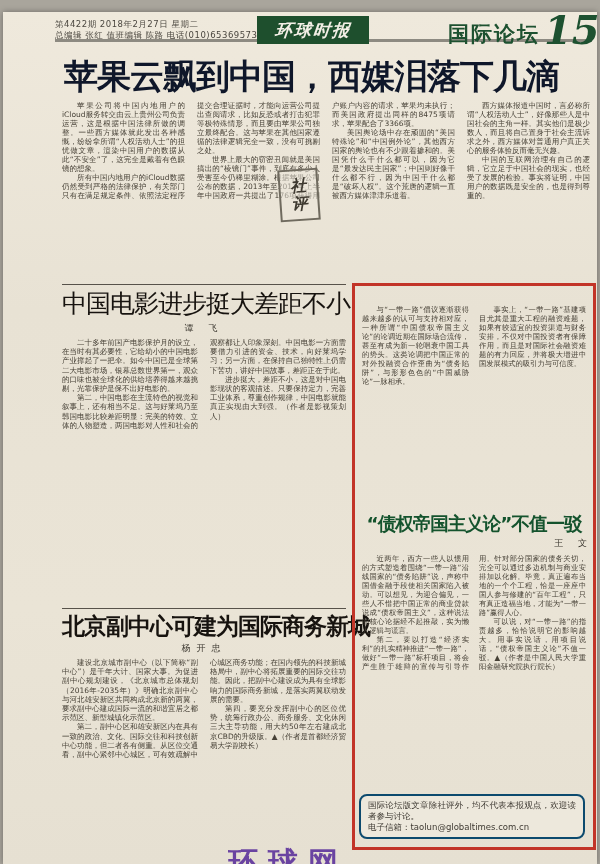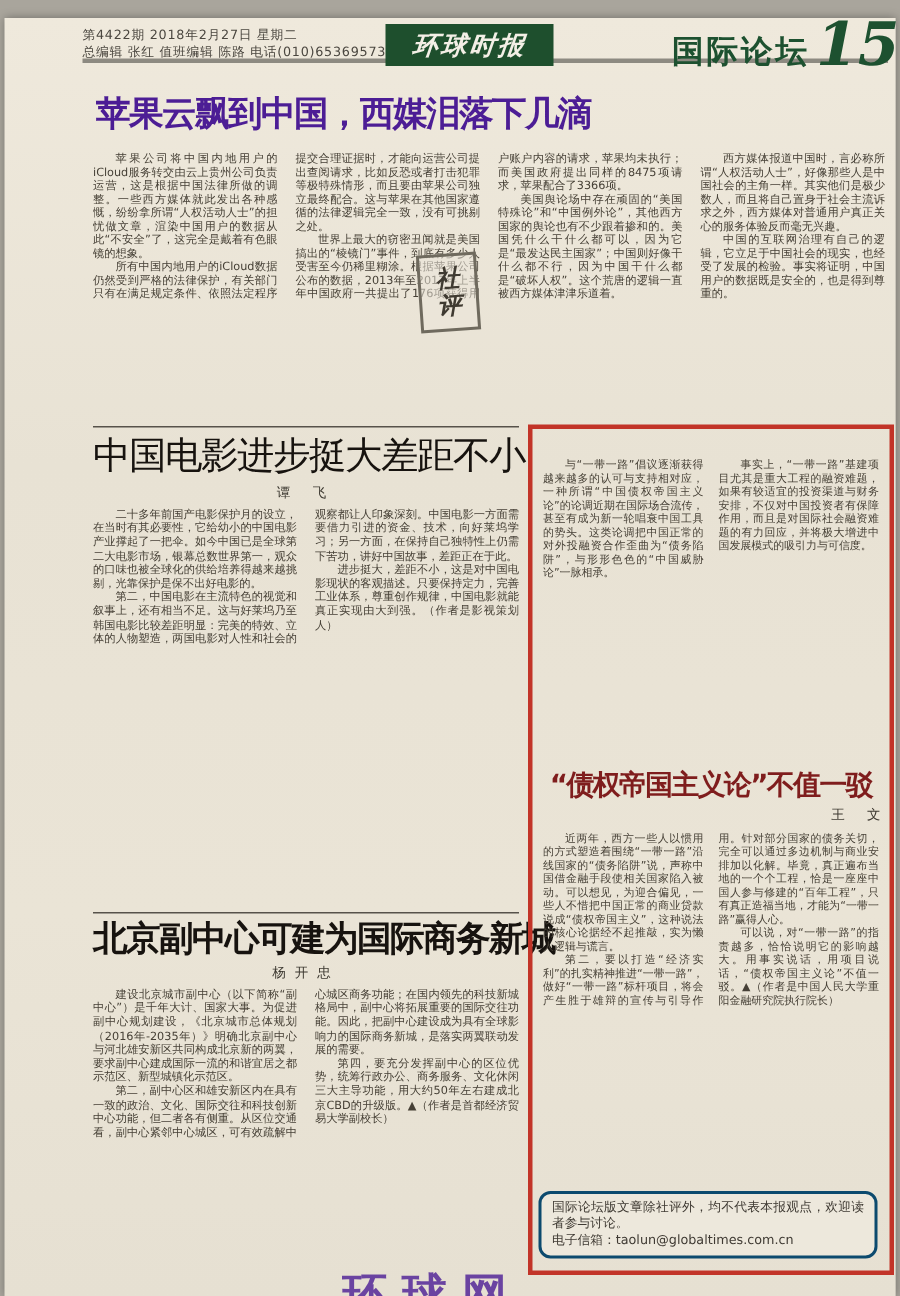--- a/index.html
+++ b/index.html
@@ -10,42 +10,42 @@
          box-shadow:0 0 6px rgba(0,0,0,.35);}
   .abs{position:absolute;}
   
   .mast-left{left:55px;top:19px;width:210px;font-size:8.5px;line-height:11px;color:#4a463f;letter-spacing:.5px;}
   .mast-rule{left:55px;top:39px;width:537px;height:3px;background:#8d8a81;}
   .logo-box{left:257px;top:16px;width:112px;height:28px;background:#1e4f2d;display:flex;align-items:center;justify-content:center;}
   .logo-text{color:#f3efe6;font-size:17px;font-weight:bold;font-style:italic;letter-spacing:2px;font-family:"DejaVu Serif",serif;transform:skewX(-6deg);}
   .section-title{left:448px;top:20px;width:96px;font-size:21px;font-weight:900;color:#1d5130;letter-spacing:2px;font-family:"DejaVu Serif",serif;}
   .page-num{left:544px;top:6px;width:52px;font-size:40px;font-weight:900;color:#1d5130;font-style:italic;font-family:"DejaVu Serif",serif;}
   
-  .headline1{left:64px;top:55px;width:482px;font-size:23px;line-height:42px;font-weight:900;color:#4c1d95;letter-spacing:-1px;font-family:"DejaVu Sans",sans-serif;white-space:nowrap;}
+  .headline1{left:64px;top:55px;width:482px;font-size:34px;line-height:42px;font-weight:900;color:#0f172a;letter-spacing:-1px;font-family:"DejaVu Sans",sans-serif;white-space:nowrap;}
   
   .cols{column-gap:12px;text-align:justify;color:#464036;overflow:hidden;}
   .cols p{margin:0;text-indent:2em;}
   .body1{left:62px;top:101px;width:528px;height:180px;column-count:4;font-size:7.5px;line-height:9px;}
   .body2{left:62px;top:338px;width:284px;height:266px;column-count:2;font-size:7.5px;line-height:9.2px;}
   .body3{left:62px;top:658px;width:284px;height:192px;column-count:2;font-size:7.5px;line-height:9.2px;}
   .stamp{left:279px;top:169px;width:36px;height:48px;border:2px solid #6f6a5e;transform:rotate(-4deg);
          background:rgba(235,230,218,.55);display:flex;flex-direction:column;align-items:center;justify-content:center;
          font-family:"DejaVu Serif",serif;color:#3f3a31;font-size:16px;font-weight:bold;line-height:18px;font-style:italic;}
   .divider{height:1px;background:#57524a;}
   .div-a{left:62px;top:284px;width:284px;}
   .div-b{left:62px;top:608px;width:284px;}
   .headline2{left:62px;top:289px;width:284px;font-size:25px;line-height:30px;font-weight:400;color:#17130f;text-align:center;letter-spacing:-1px;white-space:nowrap;}
   .headline3{left:62px;top:612px;width:284px;font-size:23px;line-height:28px;font-weight:900;color:#17130f;text-align:center;letter-spacing:-1px;white-space:nowrap;}
   .byline{font-size:9px;color:#3c3830;text-align:center;letter-spacing:6px;}
   .byline2{left:62px;top:322px;width:284px;}
   .byline3{left:62px;top:642px;width:284px;}
   
   .red-box{left:352px;top:283px;width:238px;height:561px;border:3px solid #c23428;}
   .debt-intro{margin:19px 7px 0 7px;height:200px;column-count:2;column-gap:10px;font-size:7.3px;line-height:9px;}
-  .debt-title{margin:7px 4px 0 4px;font-size:18.5px;line-height:23px;font-weight:900;color:#7f1d1d;text-align:center;letter-spacing:-1px;white-space:nowrap;}
+  .debt-title{margin:7px 4px 0 4px;font-size:18.5px;line-height:23px;font-weight:900;color:#14532d;text-align:center;letter-spacing:-1px;white-space:nowrap;}
   .debt-byline{margin-top:2px;font-size:9px;color:#3c3830;text-align:right;letter-spacing:6px;}
   .debt-body{margin:4px 7px 0 7px;height:228px;column-count:2;column-gap:10px;font-size:7.3px;line-height:9px;}
   .notice-box{position:absolute;left:4px;right:8px;bottom:8px;border:2px solid #0c4a6e;border-radius:8px;
               padding:4px 7px;font-size:8.5px;line-height:11px;color:#3f3a33;background:rgba(242,237,227,.6);text-align:justify;}
   .notice-box .email{display:block;}
   .watermark{left:228px;top:843px;width:200px;height:21px;overflow:hidden;font-size:30px;font-weight:900;color:#4c1d95;letter-spacing:10px;opacity:.8;font-family:Liberation Mono, monospace;}
 </style>
 </head>
 <body>
 

